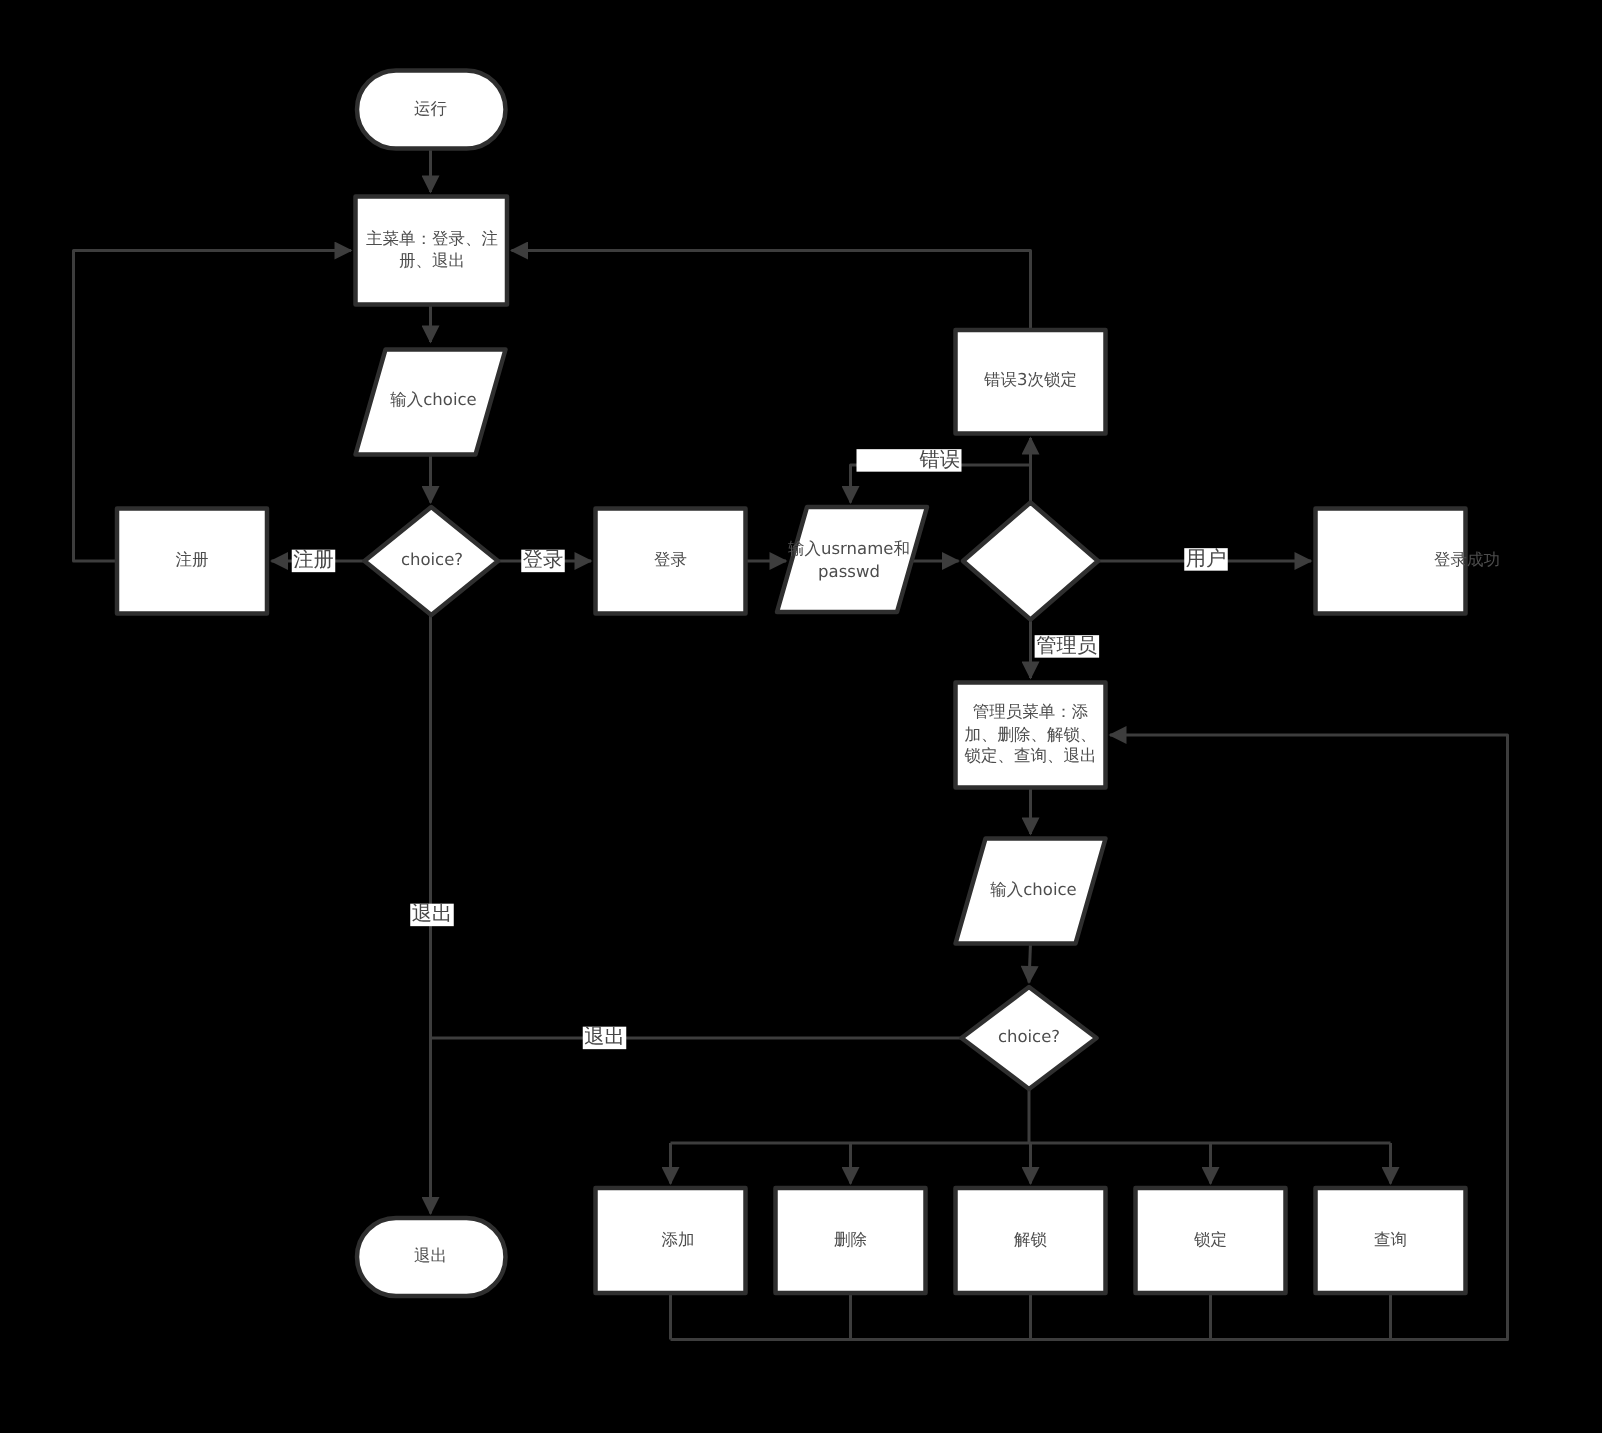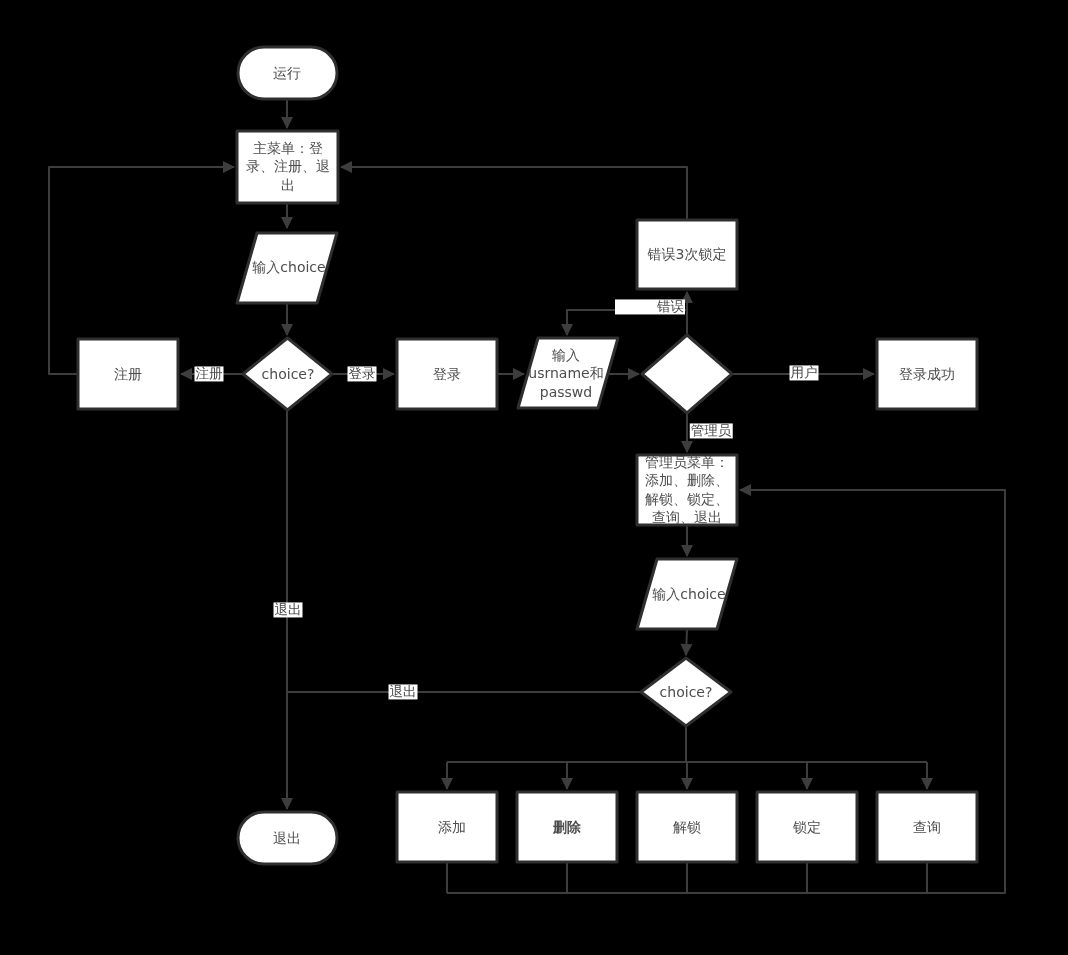--- a/index.html
+++ b/index.html
@@ -9,21 +9,21 @@
     background:#000000;
     font-family:"DejaVu Sans","Liberation Sans",sans-serif;
     overflow:hidden;
   }
   #wires{position:absolute;left:0;top:0;}
   .nlabel{
     position:absolute;
     transform:translate(-50%,-50%);
     text-align:center;
     color:#4d4d4d;
-    font-size:14px;
+    font-size:11px;
     line-height:1.32;
     white-space:normal;
     word-break:normal;
   }
   .chip{
     position:absolute;
     transform:translate(-50%,-50%);
     background:#ffffff;
     color:#474747;
     font-size:13.5px;
@@ -96,32 +96,32 @@
   </svg>
 
   <div class="nlabel" style="left:287px;top:73px;width:90px;">运行</div>
   <div class="nlabel" style="left:288px;top:167px;width:88px;">主菜单：登录、注册、退出</div>
   <div class="nlabel" style="left:289px;top:267px;width:100px;">输入choice</div>
   <div class="nlabel" style="left:288px;top:374px;width:86px;">choice?</div>
   <div class="nlabel" style="left:128px;top:374px;width:96px;">注册</div>
   <div class="nlabel" style="left:447px;top:374px;width:96px;">登录</div>
   <div class="nlabel" style="left:566px;top:374px;width:84px;">输入usrname和passwd</div>
   <div class="nlabel" style="left:687px;top:254px;width:116px;">错误3次锁定</div>
-  <div class="nlabel" style="left:927px;top:374px;width:100px;">登录成功</div>
+  <div class="nlabel" style="left:978px;top:374px;width:100px;">登录成功</div>
   <div class="nlabel" style="left:687px;top:490px;width:88px;">管理员菜单：添加、删除、解锁、锁定、查询、退出</div>
   <div class="nlabel" style="left:689px;top:594px;width:100px;">输入choice</div>
   <div class="nlabel" style="left:686px;top:692px;width:86px;">choice?</div>
   <div class="nlabel" style="left:287px;top:838px;width:90px;">退出</div>
   <div class="nlabel" style="left:447px;top:827px;width:96px;padding-left:10px;">添加</div>
-  <div class="nlabel" style="left:567px;top:827px;width:96px;font-weight:bold;">删除</div>
+  <div class="nlabel" style="left:567px;top:827px;width:96px;">删除</div>
   <div class="nlabel" style="left:687px;top:827px;width:96px;">解锁</div>
   <div class="nlabel" style="left:807px;top:827px;width:96px;">锁定</div>
   <div class="nlabel" style="left:927px;top:827px;width:80px;">查询</div>
 
   <div class="chip" style="left:209px;top:374px;">注册</div>
   <div class="chip" style="left:362px;top:374px;">登录</div>
   <div class="chip" style="left:804px;top:373px;">用户</div>
-  <div class="chip" style="left:650px;top:307px;padding-left:42px;">错误</div>
+  <div class="chip" style="left:606px;top:307px;padding-left:42px;">错误</div>
   <div class="chip" style="left:687px;top:431px;margin-left:24px;">管理员</div>
   <div class="chip" style="left:288px;top:610px;">退出</div>
   <div class="chip" style="left:403px;top:692px;">退出</div>
 
 </div>
 
 </body></html>

